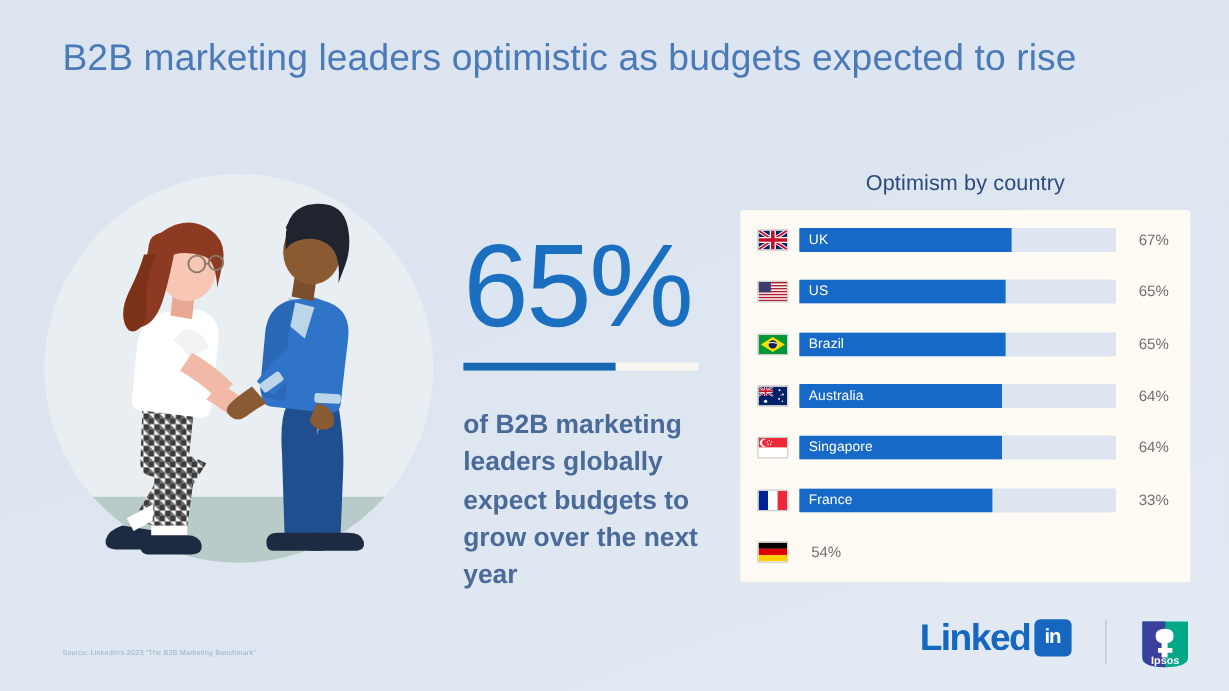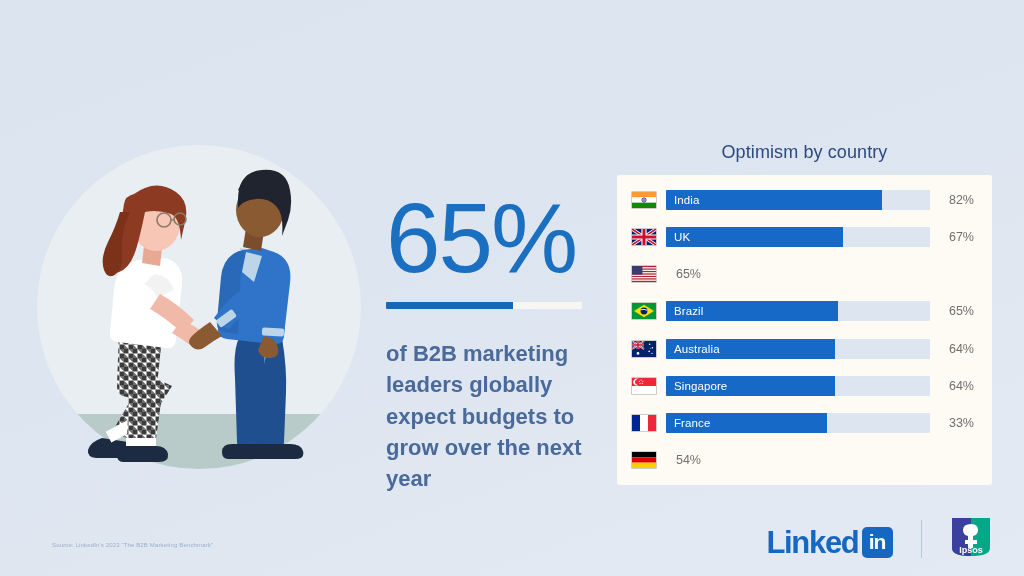--- a/index.html
+++ b/index.html
@@ -81,41 +81,42 @@
     font-size:12.5px; color:#6f6f6f; font-weight:400;
   }
 
   
   #source {
     position:absolute; left:52px; top:542px;
     font-size:6px; color:#9bb0c9; letter-spacing:.15px; white-space:nowrap;
   }
   #logos {
     position:absolute; right:32px; top:516px;
-    display:flex; align-items:flex-end; gap:28px;
+    display:flex; align-items:flex-start; gap:28px;
   }
   #li-logo { display:flex; align-items:center; }
   #li-word {
     font-size:31px; font-weight:bold; color:#1667c0;
     letter-spacing:-1.3px; line-height:1;
   }
   #li-box {
     width:31px; height:31px; background:#1667c0; border-radius:5px;
     margin-left:3px; display:flex; align-items:center; justify-content:center;
-    color:#fff; font-size:21px; font-weight:bold; letter-spacing:-1px;
+    color:#fff; font-size:17px; font-weight:bold; letter-spacing:-1px;
     line-height:1; padding-bottom:2px;
   }
   #divider { width:1.5px; height:38px; background:#b9c6d8; }
   #ipsos-logo { width:42px; height:42px; }
 </style>
 </head>
 <body>
 
 <div id="page">
 
+  <div id="title">B2B marketing leaders optimistic as budgets expected to rise</div>
 
   <div id="illo">
     <svg viewBox="0 0 330 330" xmlns="http://www.w3.org/2000/svg">
       <defs>
         <clipPath id="circClip">
             <circle cx="165" cy="165" r="162"></circle>
           </clipPath>
         <pattern id="hound" width="9" height="9" patternUnits="userSpaceOnUse">
           <rect width="9" height="9" fill="#ffffff"></rect>
           <path d="M0 0h4.5v4.5H0z" fill="#3b3b3b"></path>
@@ -203,36 +204,20 @@
       <div id="pct-fill" style="width: 65%;"></div>
     </div>
     <div id="stat-desc">of B2B marketing leaders globally expect budgets to grow over the next year</div>
   </div>
 
   <div id="chart-head">Optimism by country</div>
   <div id="chart-card">
       <div class="row">
         <span class="flag">
           <svg viewBox="0 0 30 20" preserveAspectRatio="none">
-            <rect width="30" height="6.67" fill="#ff9933"></rect>
-            <rect y="6.67" width="30" height="6.66" fill="#ffffff"></rect>
-            <rect y="13.33" width="30" height="6.67" fill="#138808"></rect>
-            <circle cx="15" cy="10" r="2.6" fill="none" stroke="#000080" stroke-width="1"></circle>
-            <circle cx="15" cy="10" r="1" fill="#000080"></circle>
-          </svg>
-        </span>
-        <div class="track">
-          <div class="fill" style="width: 82%;"></div>
-          <span class="clabel">India</span>
-        </div>
-        <span class="pct">82%</span>
-      </div>
-      <div class="row">
-        <span class="flag">
-          <svg viewBox="0 0 30 20" preserveAspectRatio="none">
             <rect width="30" height="20" fill="#012169"></rect>
             <path d="M0 0 L30 20 M30 0 L0 20" stroke="#ffffff" stroke-width="4"></path>
             <path d="M0 0 L30 20 M30 0 L0 20" stroke="#c8102e" stroke-width="2"></path>
             <path d="M15 0 V20 M0 10 H30" stroke="#ffffff" stroke-width="6.5"></path>
             <path d="M15 0 V20 M0 10 H30" stroke="#c8102e" stroke-width="3.8"></path>
           </svg>
         </span>
         <div class="track">
           <div class="fill" style="width: 67%;"></div>
           <span class="clabel">UK</span>
@@ -248,20 +233,24 @@
               <rect y="3.08" width="30" height="1.54"></rect>
               <rect y="6.16" width="30" height="1.54"></rect>
               <rect y="9.24" width="30" height="1.54"></rect>
               <rect y="12.32" width="30" height="1.54"></rect>
               <rect y="15.4" width="30" height="1.54"></rect>
               <rect y="18.48" width="30" height="1.52"></rect>
             </g>
             <rect width="13" height="10.78" fill="#3c3b6e"></rect>
           </svg>
         </span>
+        <div class="track">
+          <div class="fill" style="width: 65%;"></div>
+          <span class="clabel">US</span>
+        </div>
         <span class="pct">65%</span>
       </div>
       <div class="row">
         <span class="flag">
           <svg viewBox="0 0 30 20" preserveAspectRatio="none">
             <rect width="30" height="20" fill="#009739"></rect>
             <path d="M15 2.2 L27.5 10 L15 17.8 L2.5 10 Z" fill="#fedd00"></path>
             <circle cx="15" cy="10" r="4.3" fill="#012169"></circle>
             <path d="M10.9 8.6 q4.2 -1.6 8.2 .6" stroke="#ffffff" stroke-width="1.1" fill="none"></path>
           </svg>

